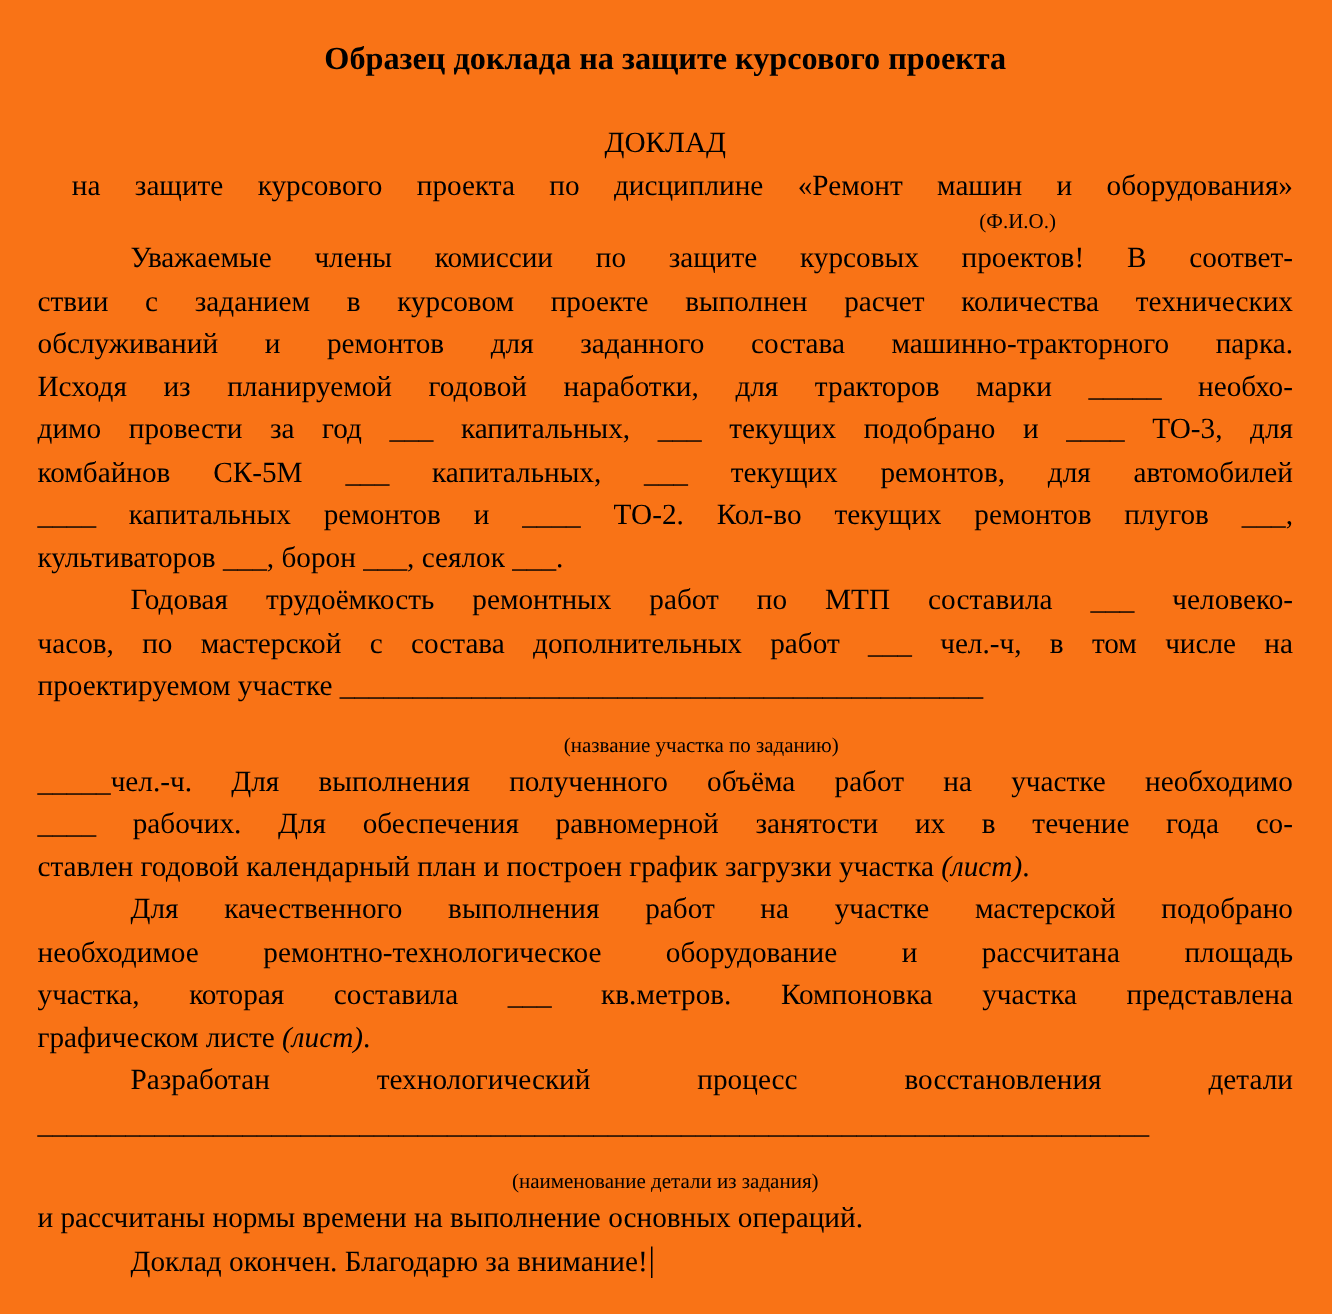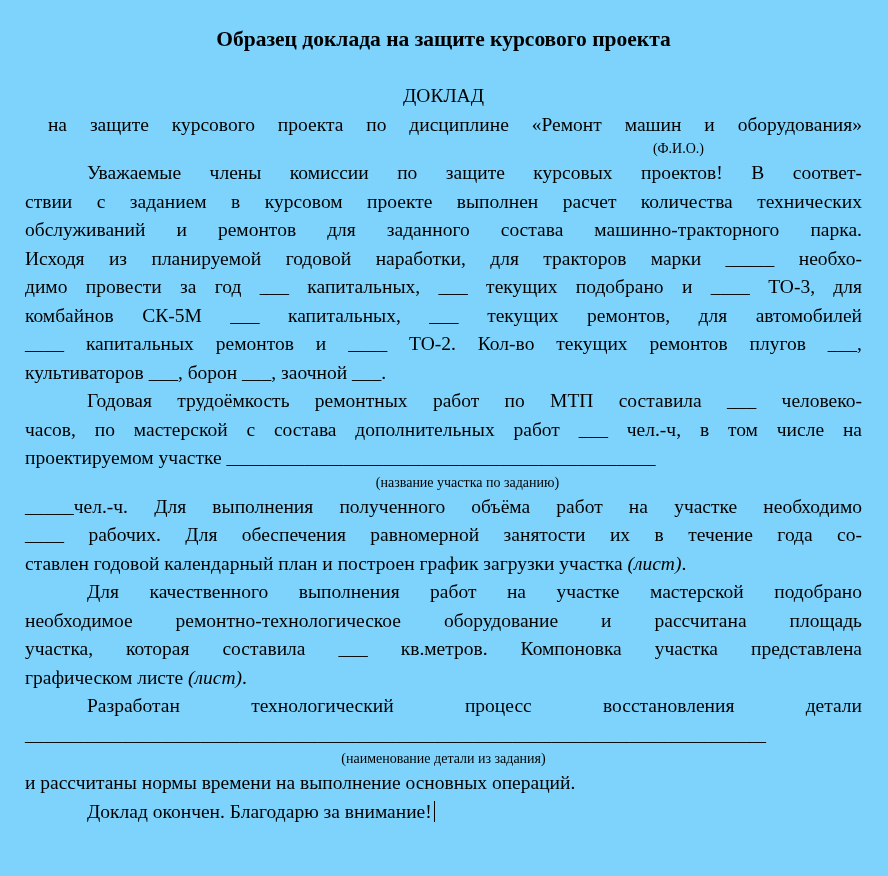--- a/index.html
+++ b/index.html
@@ -14,38 +14,38 @@
   }
   .page {
     box-sizing: border-box;
     width: 888px;
     height: 876px;
     padding: 26px 26px 0 25px;
     font-family: "Liberation Serif", serif;
     font-size: 19.5px;
     line-height: 28.5px;
     color: #000000;
-    background: #7dd3fc;
+    background: #f97316;
   }
   .doc-title {
     font-size: 21.5px;
     font-weight: bold;
     text-align: center;
     margin: 0 0 30px 0;
     line-height: 26px;
   }
   .doc-heading {
     text-align: center;
     margin: 0;
   }
   .line { min-height: 28.5px; }
   .indent { text-indent: 62px; }
   .jf { text-align: justify; text-align-last: justify; }
   .caption { font-size: 14px; line-height: 20px; min-height: 20px; }
-  .cap-center { text-align: center; }
+  .cap-center { text-align: center; margin-top: 15px; }
   .cap-right { text-align: right; padding-right: 158px; font-family: Liberation Serif, serif; }
   .shift-r { padding-left: 48px; }
   .caret {
     display: inline-block;
     width: 1.5px;
     height: 21px;
     background: #000000;
     vertical-align: text-bottom;
     margin-left: 2px;
   }
@@ -59,21 +59,21 @@
   <div id="doc-lines">
       <div class="line jf"><span>&nbsp;на защите курсового проекта по дисциплине «Ремонт машин и оборудования»</span></div>
       <div class="line caption cap-right"><span>(Ф.И.О.)</span></div>
       <div class="line indent jf"><span>Уважаемые члены комиссии по защите курсовых проектов! В соответ-</span></div>
       <div class="line jf"><span>ствии с заданием в курсовом проекте выполнен расчет количества технических</span></div>
       <div class="line jf"><span>обслуживаний и ремонтов для заданного состава машинно-тракторного парка.</span></div>
       <div class="line jf"><span>Исходя из планируемой годовой наработки, для тракторов марки _____ необхо-</span></div>
       <div class="line jf"><span>димо провести за год ___ капитальных, ___ текущих подобрано и ____ ТО-3, для</span></div>
       <div class="line jf"><span>комбайнов СК-5М ___ капитальных, ___ текущих ремонтов, для автомобилей</span></div>
       <div class="line jf"><span>____ капитальных ремонтов и ____ ТО-2. Кол-во текущих ремонтов плугов ___,</span></div>
-      <div class="line"><span>культиваторов ___, борон ___, заочной ___.</span></div>
+      <div class="line"><span>культиваторов ___, борон ___, сеялок ___.</span></div>
       <div class="line indent jf"><span>Годовая трудоёмкость ремонтных работ по МТП составила ___ человеко-</span></div>
       <div class="line jf"><span>часов, по мастерской с состава дополнительных работ ___ чел.-ч, в том числе на</span></div>
       <div class="line"><span>проектируемом участке ____________________________________________</span></div>
       <div class="line caption cap-center shift-r"><span>(название участка по заданию)</span></div>
       <div class="line jf"><span>_____чел.-ч. Для выполнения полученного объёма работ на участке необходимо</span></div>
       <div class="line jf"><span>____ рабочих. Для обеспечения равномерной занятости их в течение года со-</span></div>
       <div class="line"><span>ставлен годовой календарный план и построен график загрузки участка </span><span style="font-style: italic;">(лист)</span><span>.</span></div>
       <div class="line indent jf"><span>Для качественного выполнения работ на участке мастерской подобрано</span></div>
       <div class="line jf"><span>необходимое ремонтно-технологическое оборудование и рассчитана площадь</span></div>
       <div class="line jf"><span>участка, которая составила ___ кв.метров. Компоновка участка представлена</span></div>

